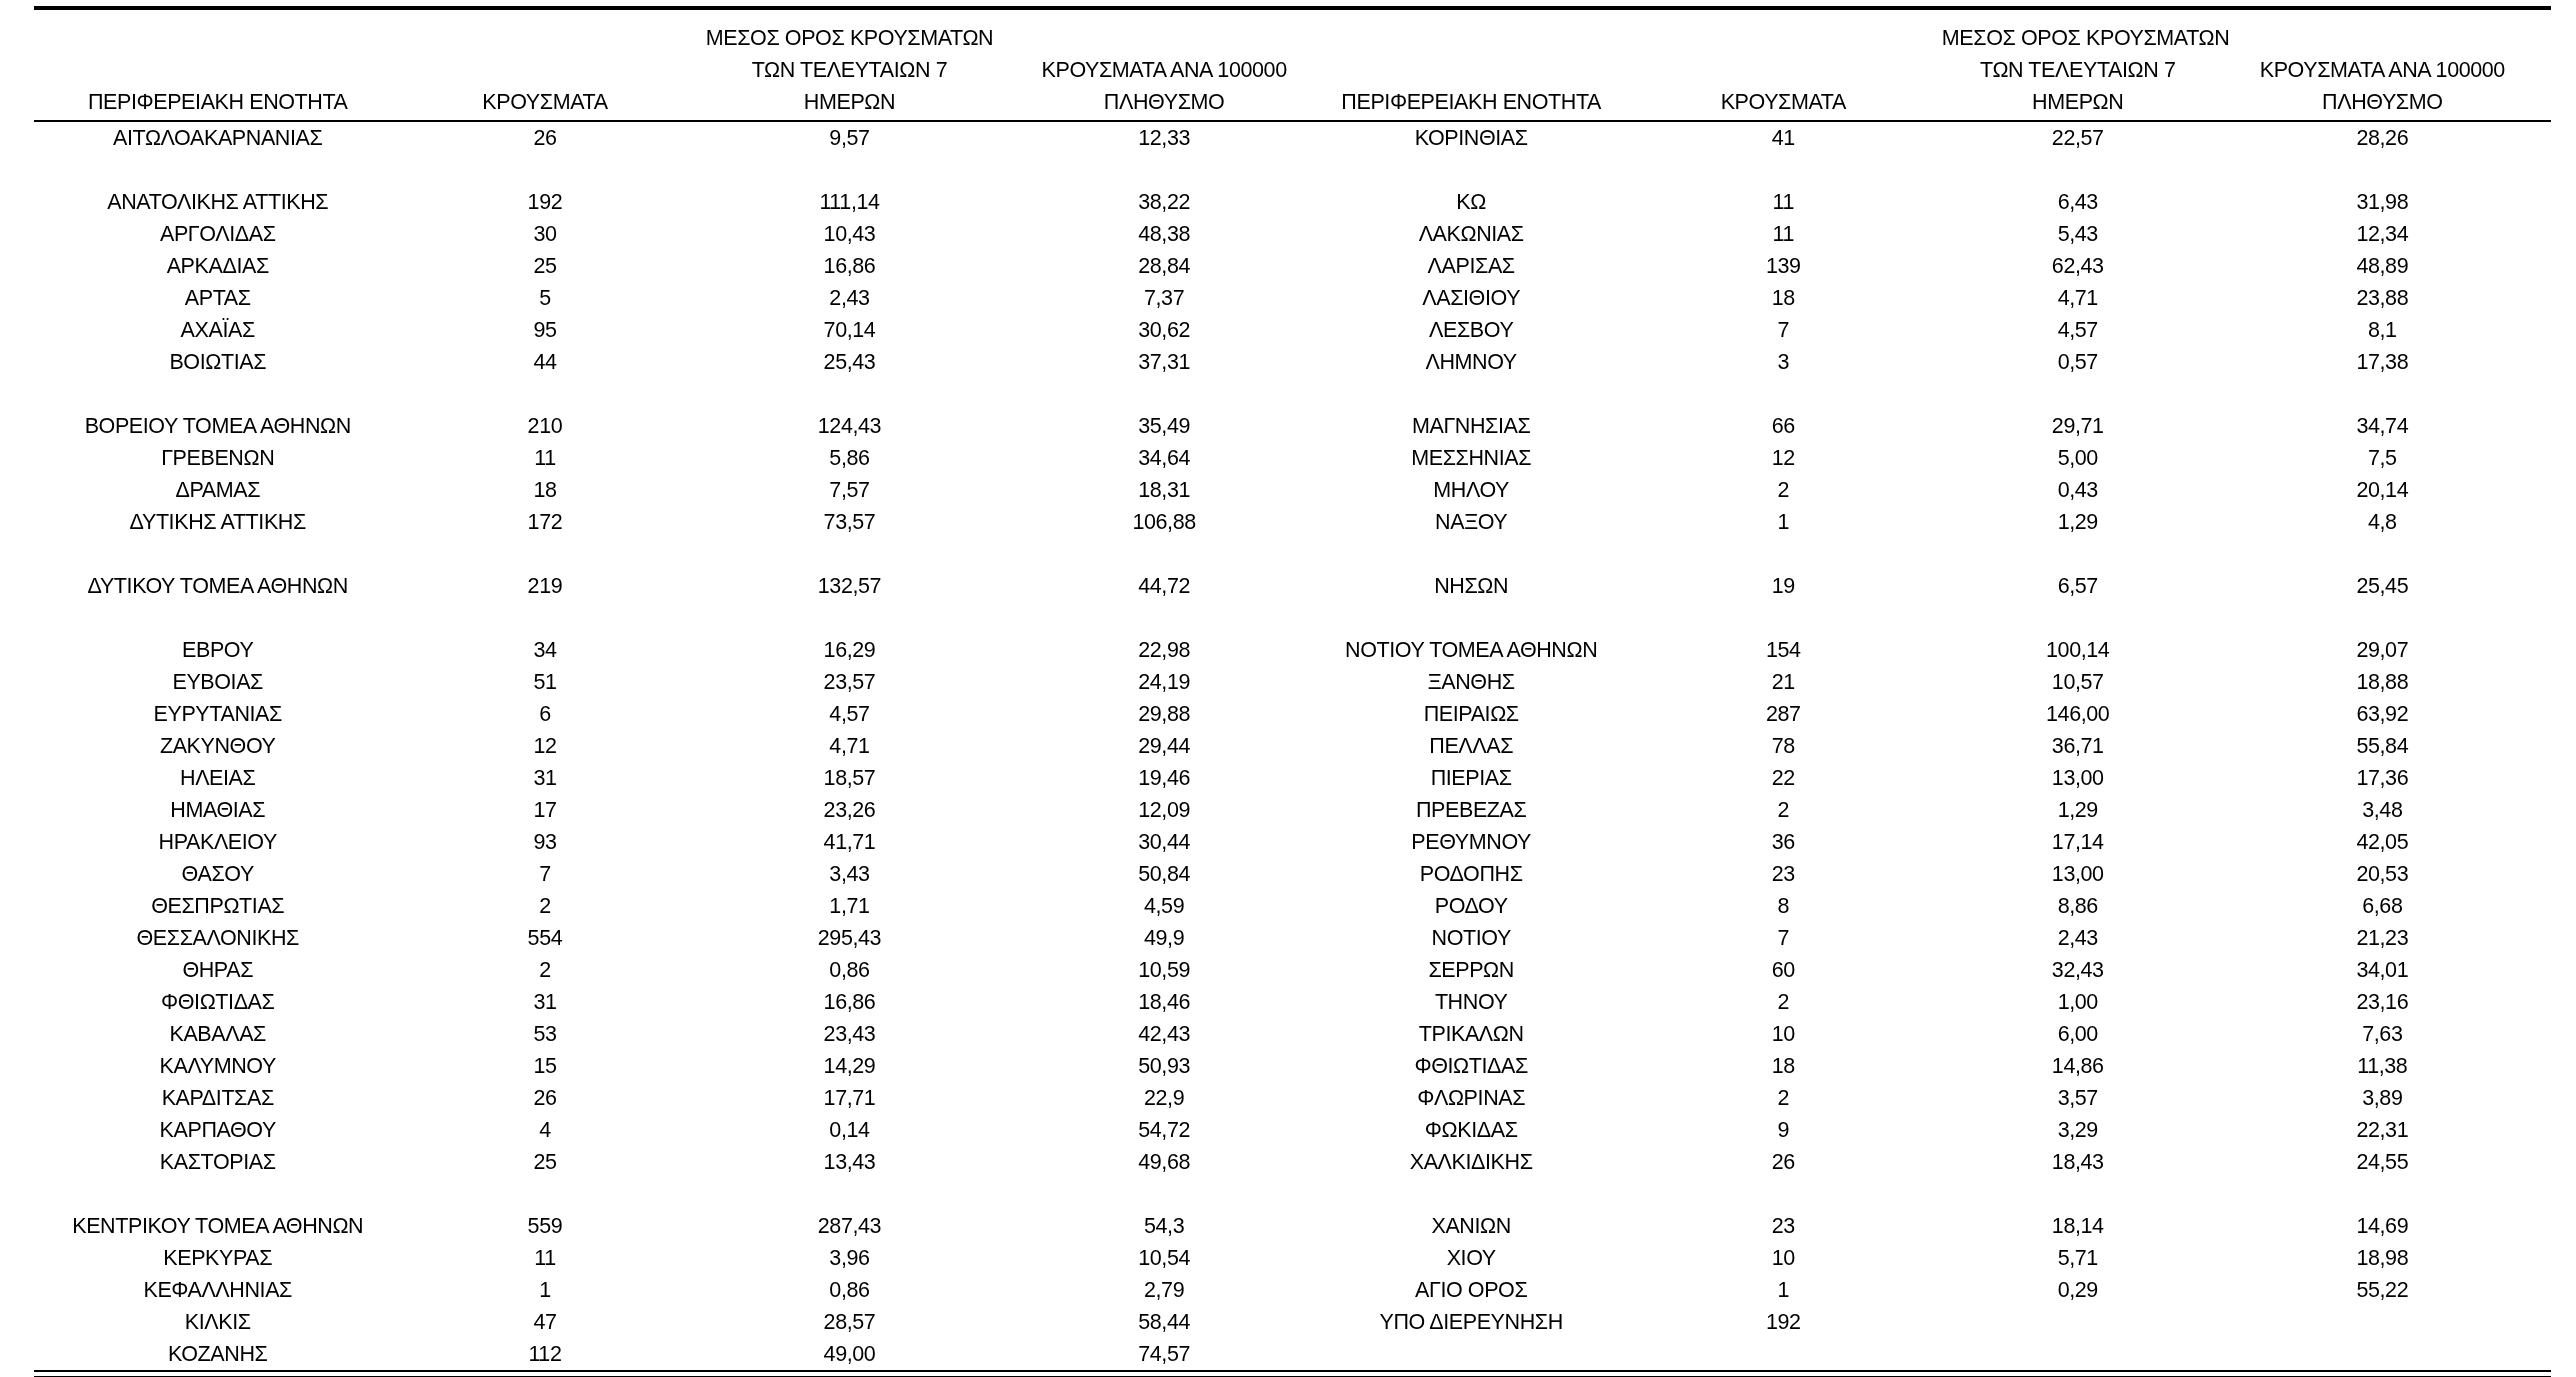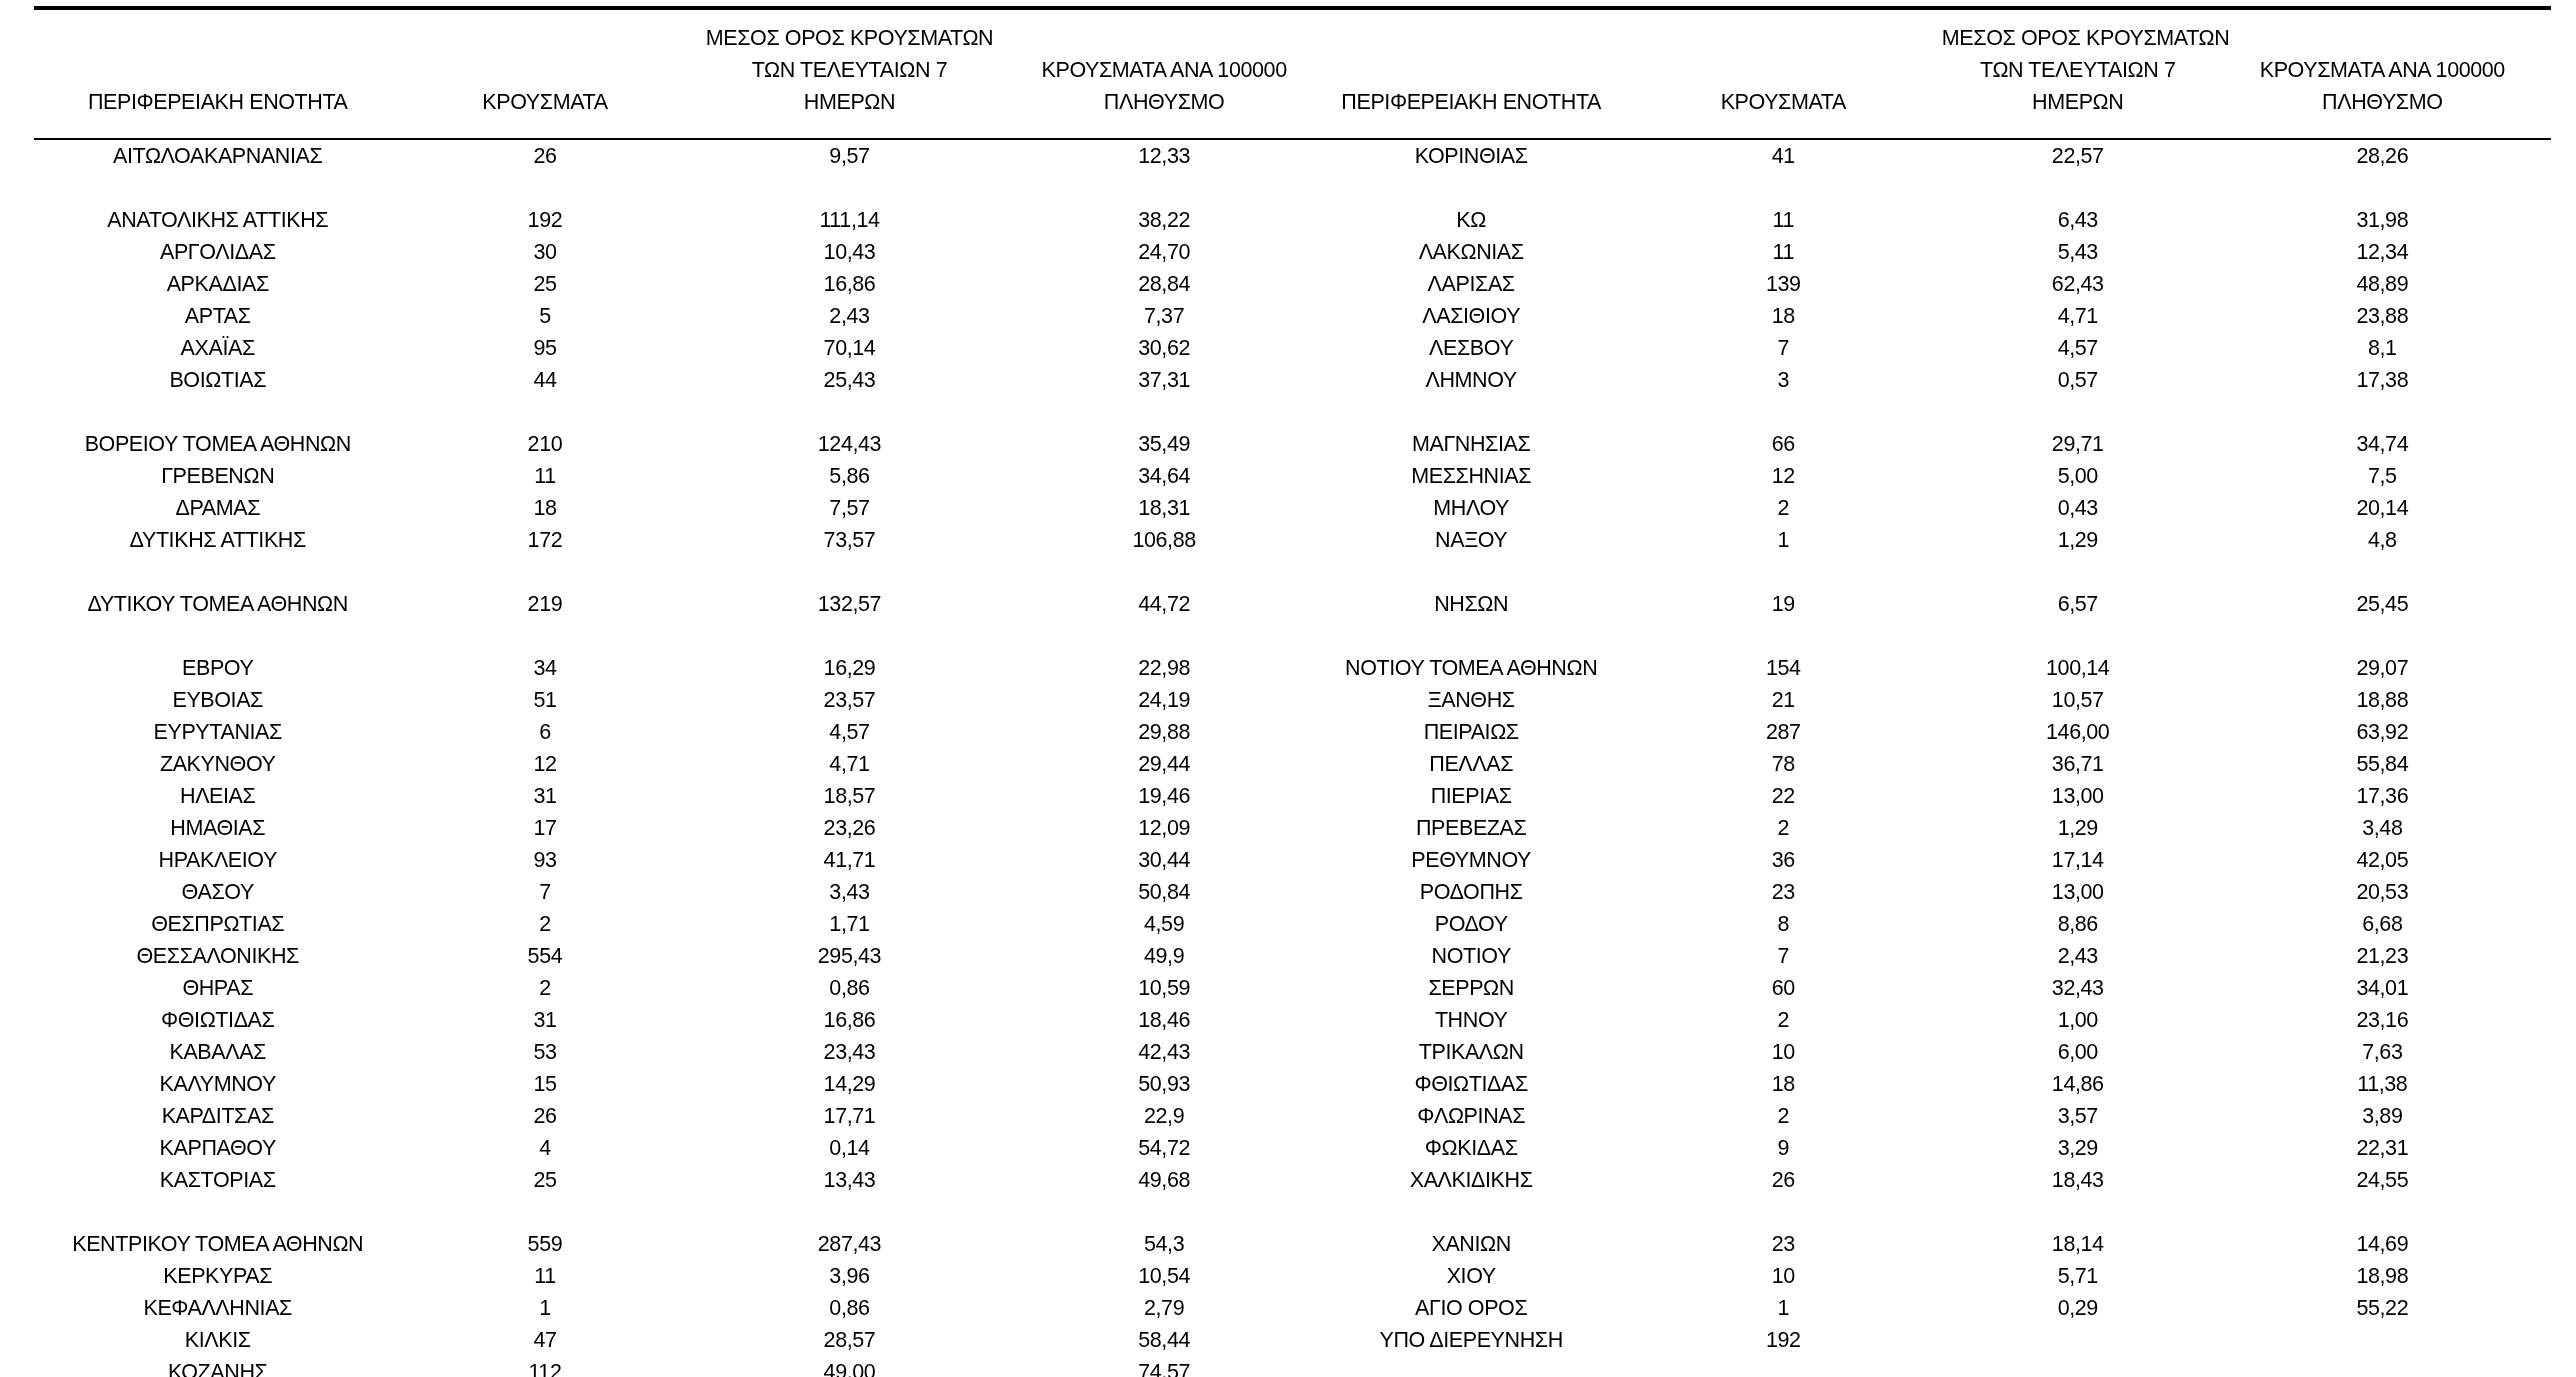--- a/index.html
+++ b/index.html
@@ -27,21 +27,21 @@
     border-collapse: collapse;
     table-layout: fixed;
   }
   table.cases thead th {
     vertical-align: bottom;
     font-weight: normal;
     font-size: 21.5px;
     line-height: 32px;
     letter-spacing: -0.4px;
     text-align: center;
-    padding: 0 0 20px 0;
+    padding: 0 0 2px 0;
     height: 108px;
     border-bottom: 2.9px solid #000000;
     white-space: nowrap;
   }
   table.cases tbody td {
     height: 32px;
     line-height: 32px;
     font-size: 21.5px;
     letter-spacing: -0.4px;
     text-align: center;
@@ -145,21 +145,21 @@
           <td>38,22</td>
           <td>ΚΩ</td>
           <td>11</td>
           <td>6,43</td>
           <td>31,98</td>
         </tr>
         <tr>
           <td>ΑΡΓΟΛΙΔΑΣ</td>
           <td>30</td>
           <td>10,43</td>
-          <td>24,70</td>
+          <td>48,38</td>
           <td>ΛΑΚΩΝΙΑΣ</td>
           <td>11</td>
           <td>5,43</td>
           <td>12,34</td>
         </tr>
         <tr>
           <td>ΑΡΚΑΔΙΑΣ</td>
           <td>25</td>
           <td>16,86</td>
           <td>28,84</td>

